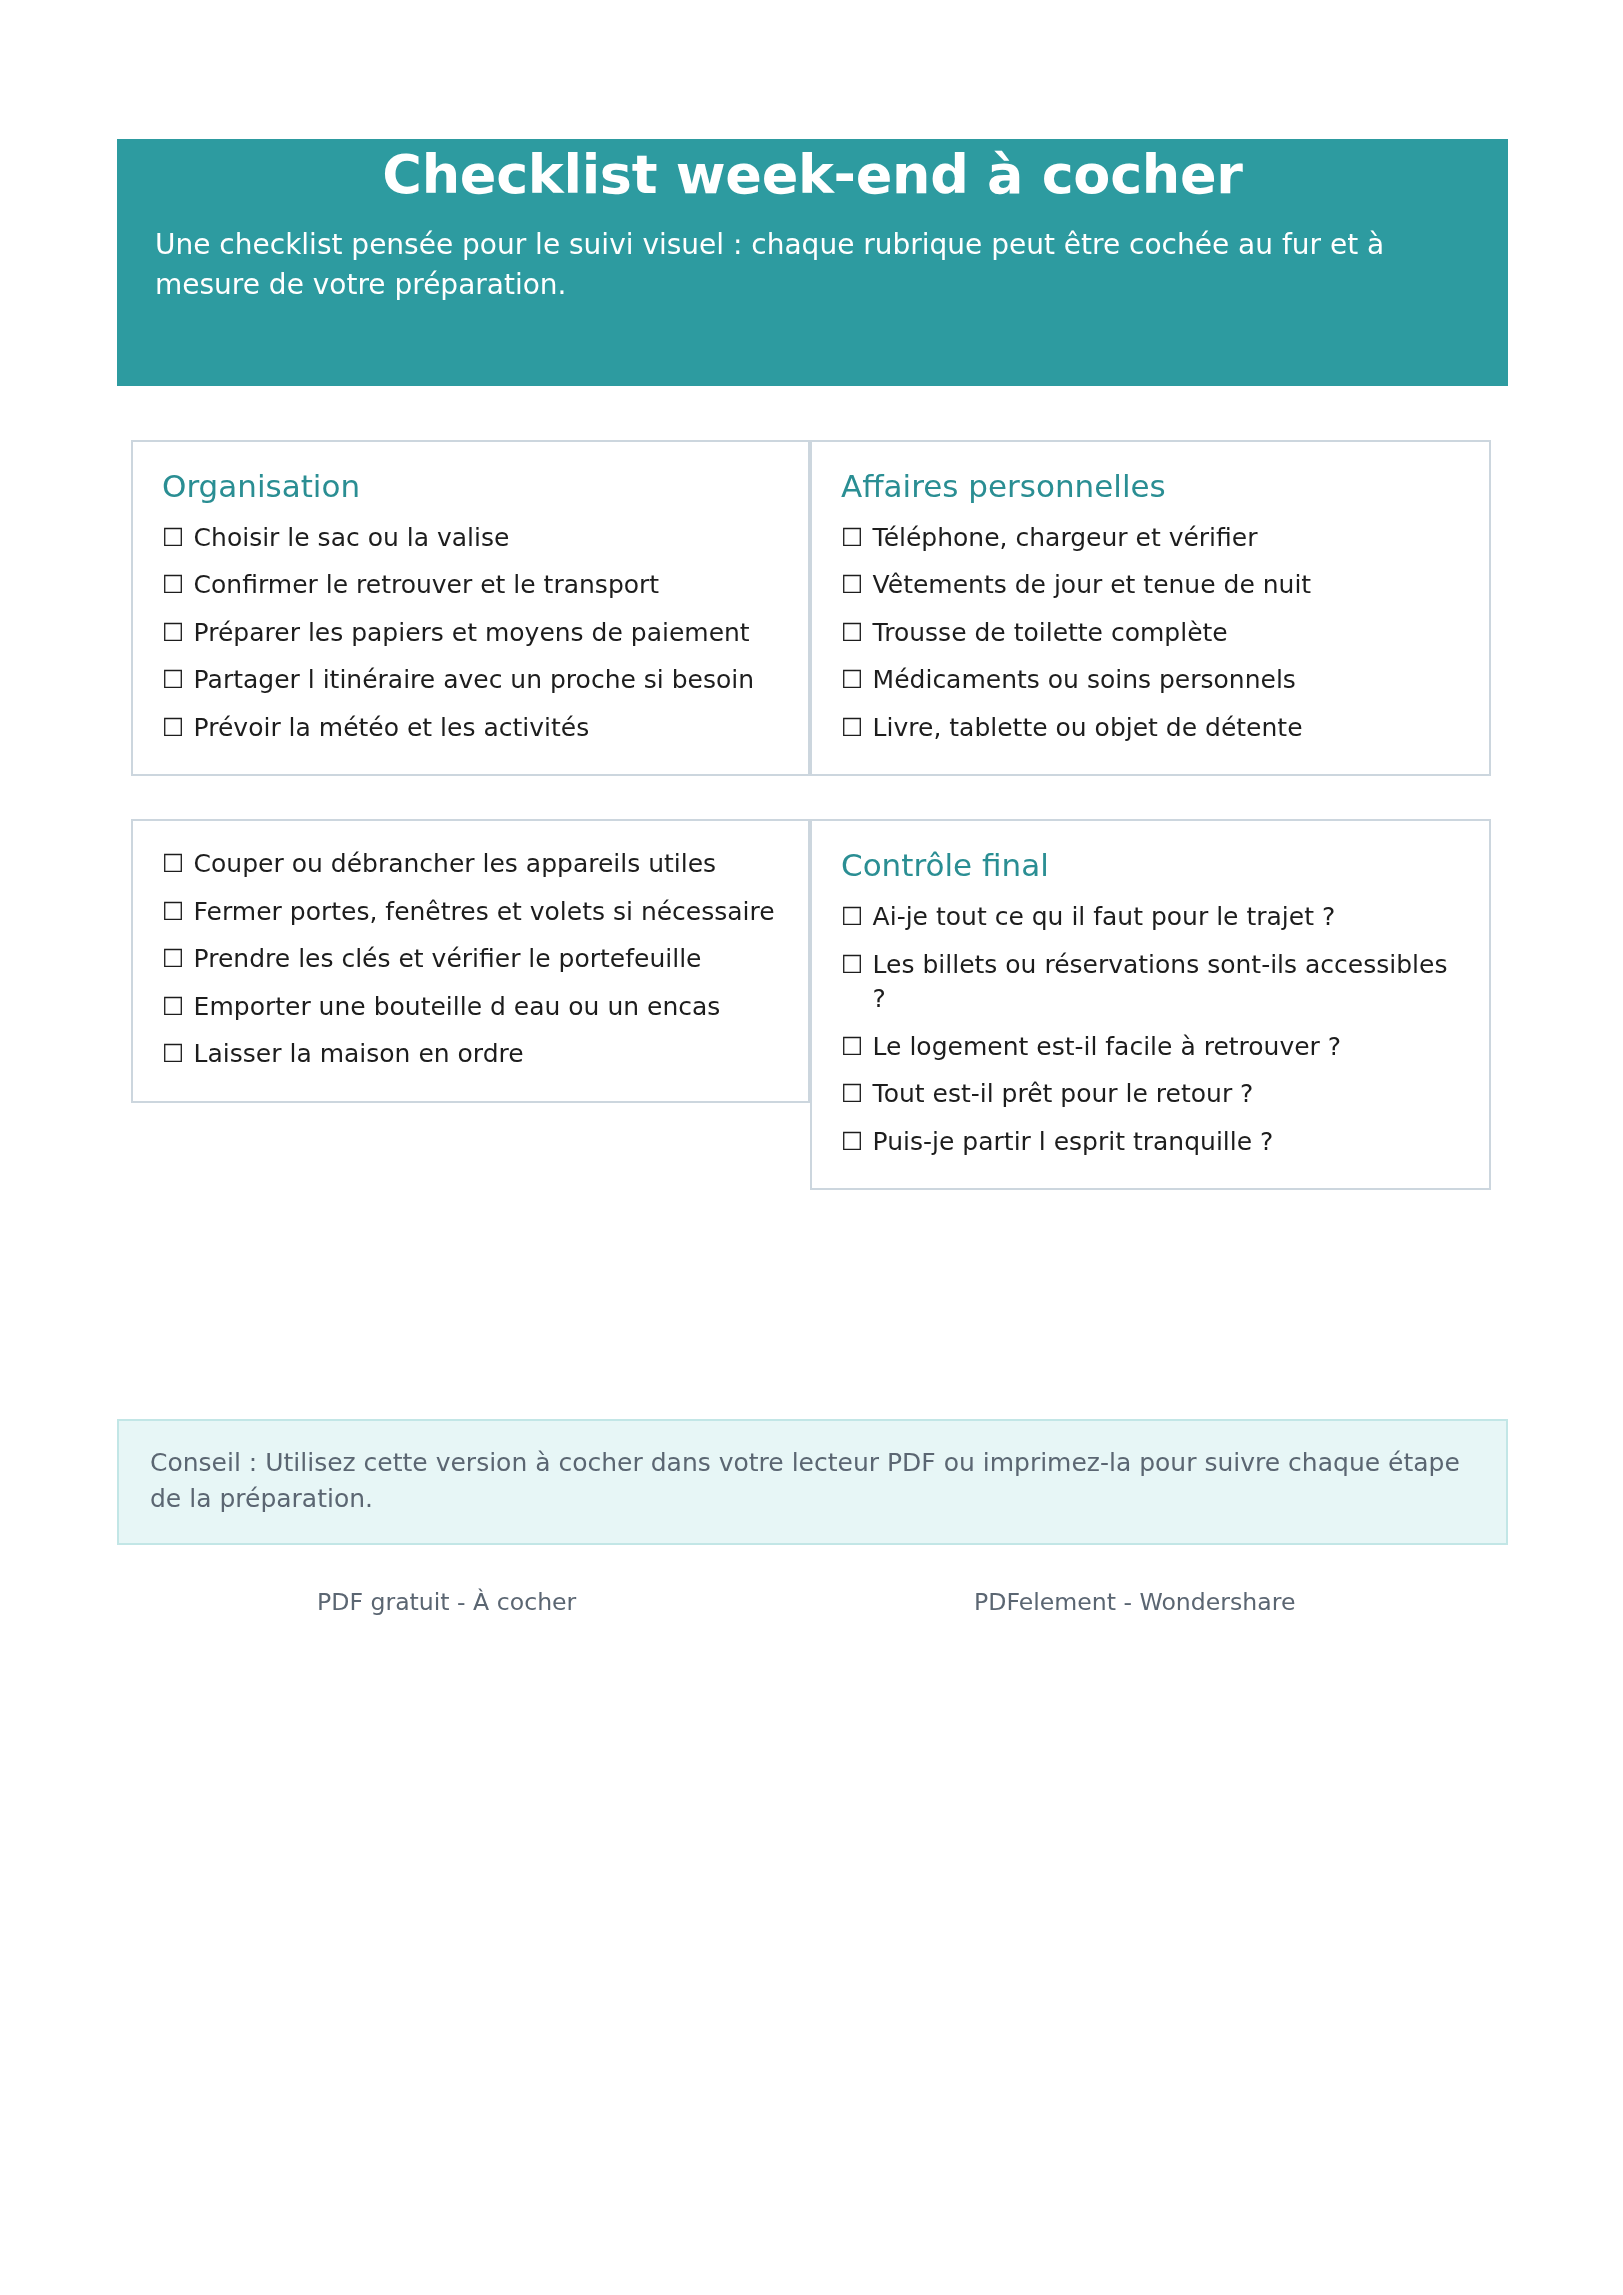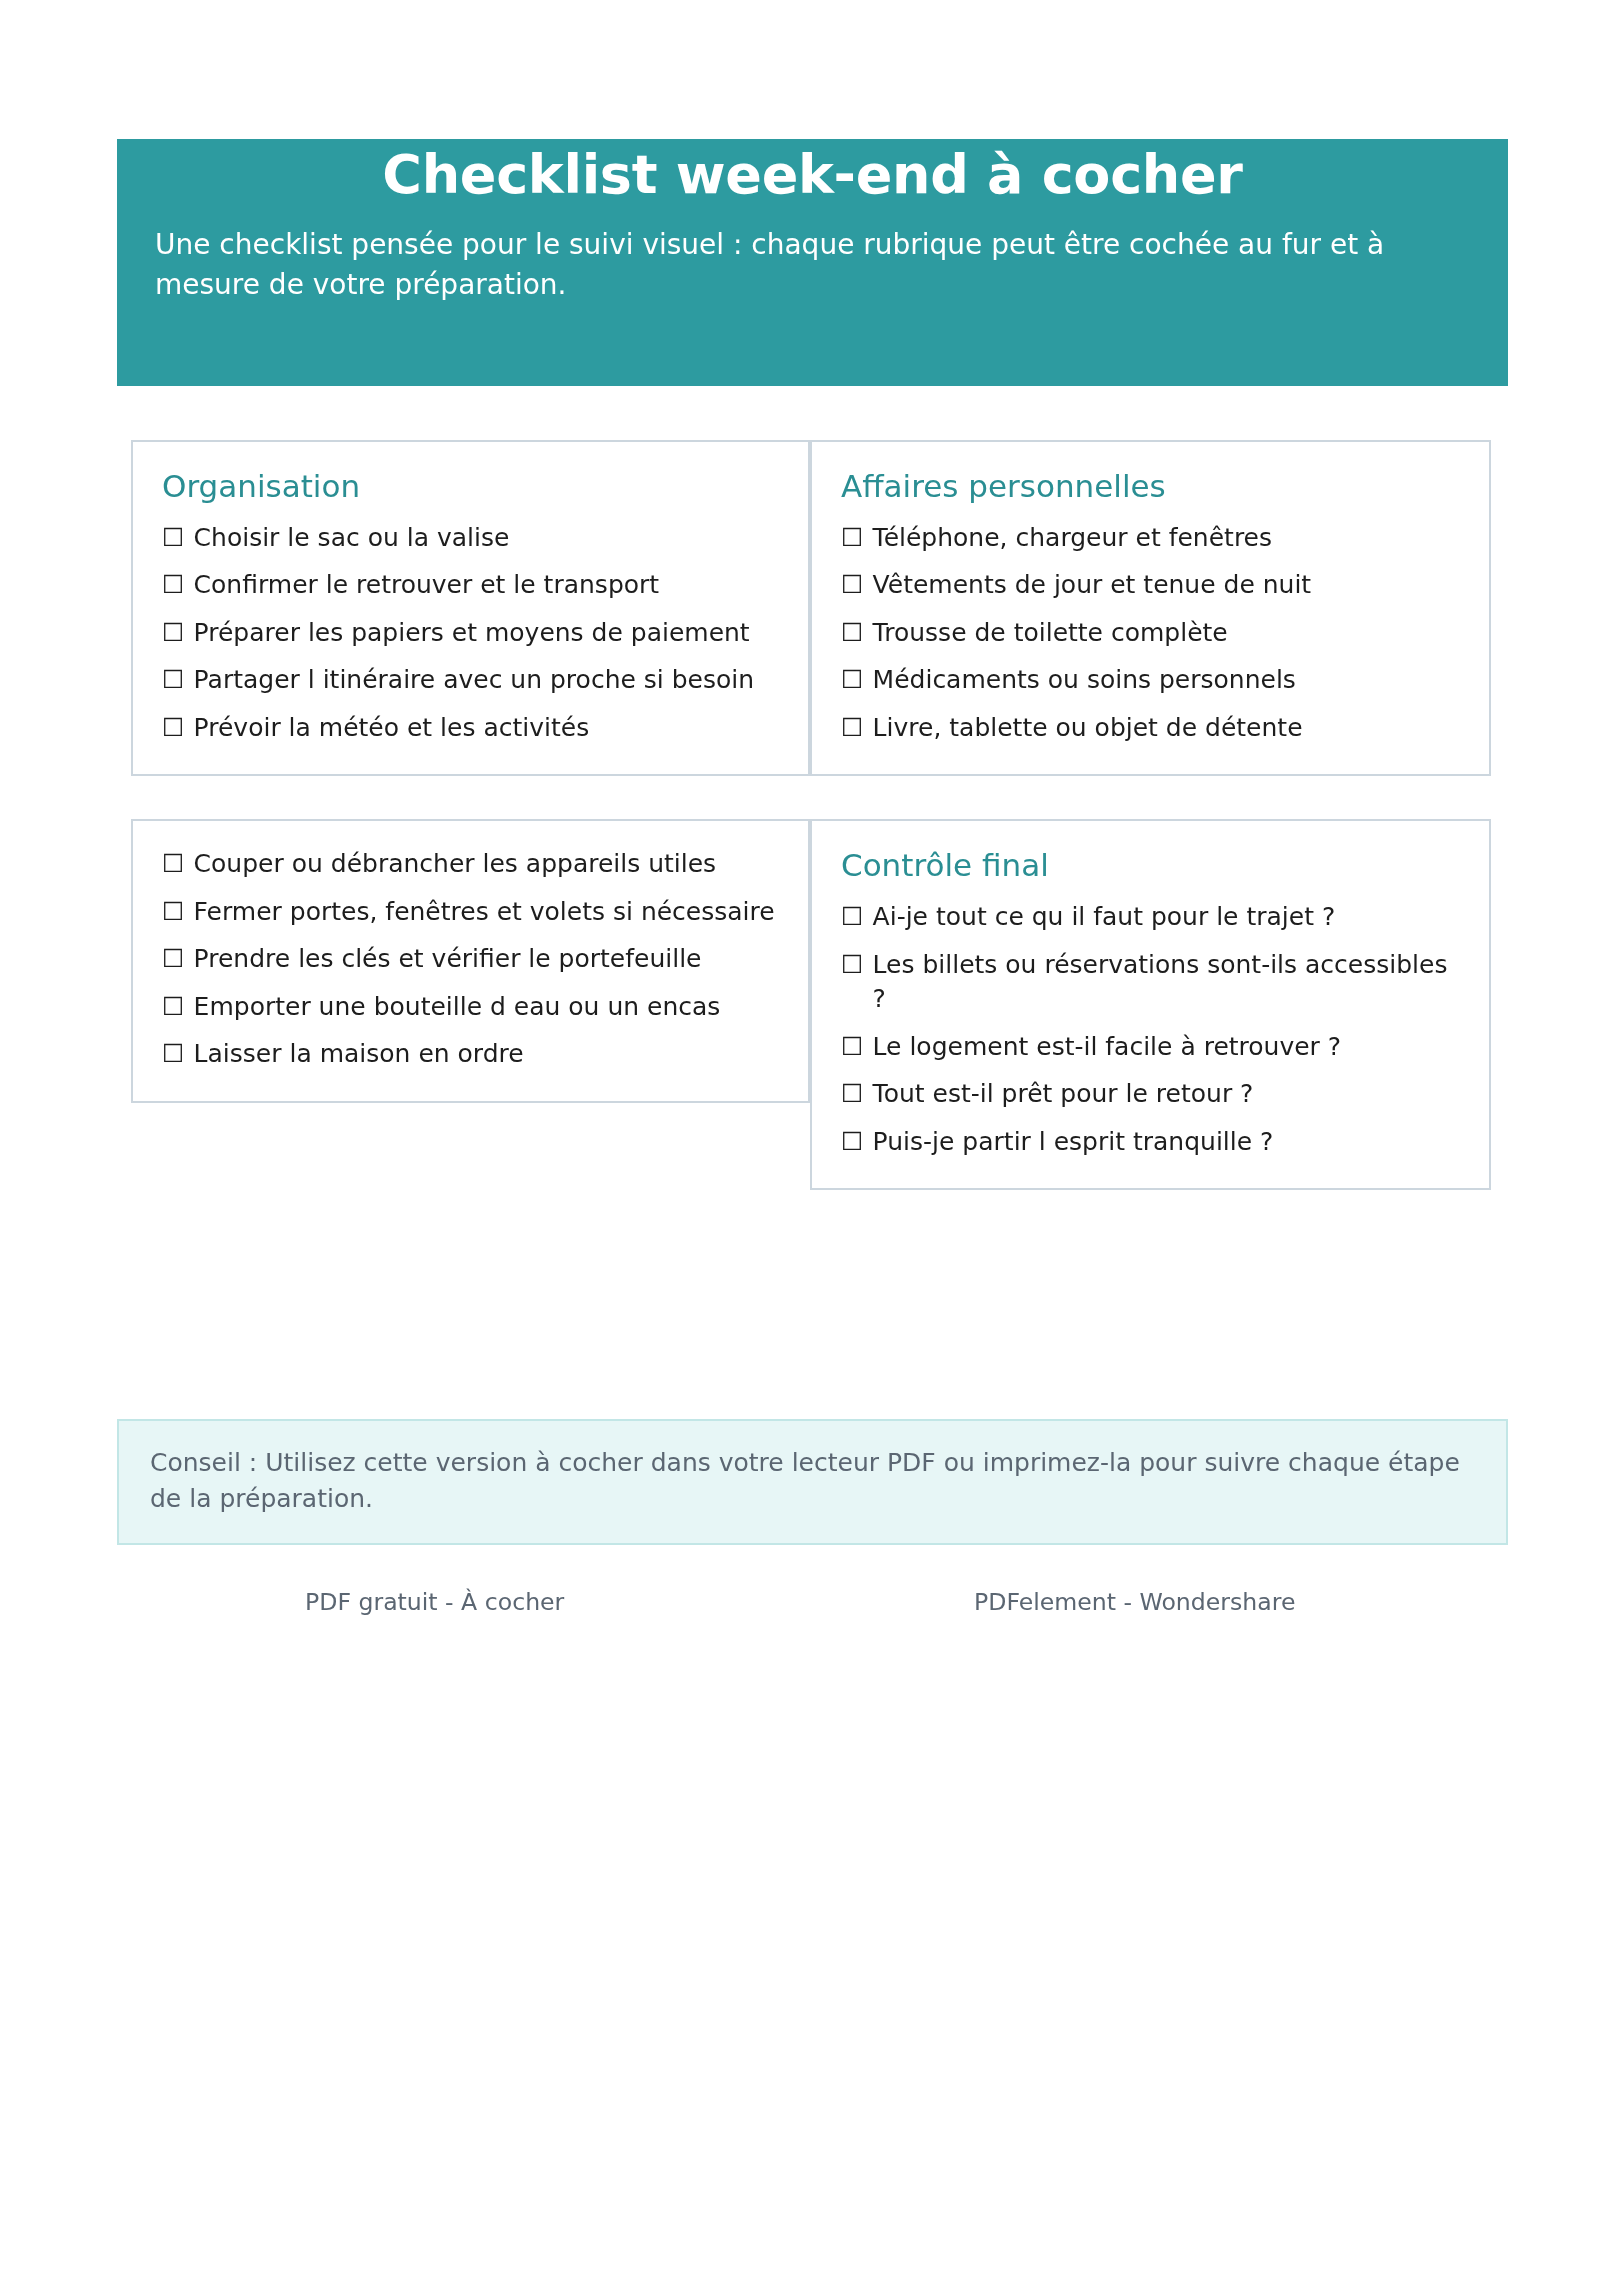--- a/index.html
+++ b/index.html
@@ -137,21 +137,21 @@
   }
   .footer-left,
   .footer-right {
     position: absolute;
     top: 0;
     font-size: 23.6px;
     line-height: 1.3;
     color: #5b6672;
     white-space: nowrap;
   }
-  .footer-left  { left: 188px; }
+  .footer-left  { left: 200px; }
   .footer-right { left: 857px; }
 </style>
 </head>
 <body>
 
 <div class="page">
 
   <div class="header-band">
     <h1 class="header-title">Checklist week-end à cocher</h1>
     <p class="header-subtitle">Une checklist pensée pour le suivi visuel : chaque rubrique peut être cochée au fur et à mesure de votre préparation.</p>
@@ -185,21 +185,21 @@
             <span class="check-label">Prévoir la météo et les activités</span>
           </li>
         </ul>
       </section>
 
       <section class="card right">
         <h2 class="card-title">Affaires personnelles</h2>
         <ul class="check-list">
           <li class="check-item">
             <span class="check-box-glyph">☐</span>
-            <span class="check-label">Téléphone, chargeur et fenêtres</span>
+            <span class="check-label">Téléphone, chargeur et vérifier</span>
           </li>
           <li class="check-item">
             <span class="check-box-glyph">☐</span>
             <span class="check-label">Vêtements de jour et tenue de nuit</span>
           </li>
           <li class="check-item">
             <span class="check-box-glyph">☐</span>
             <span class="check-label">Trousse de toilette complète</span>
           </li>
           <li class="check-item">

